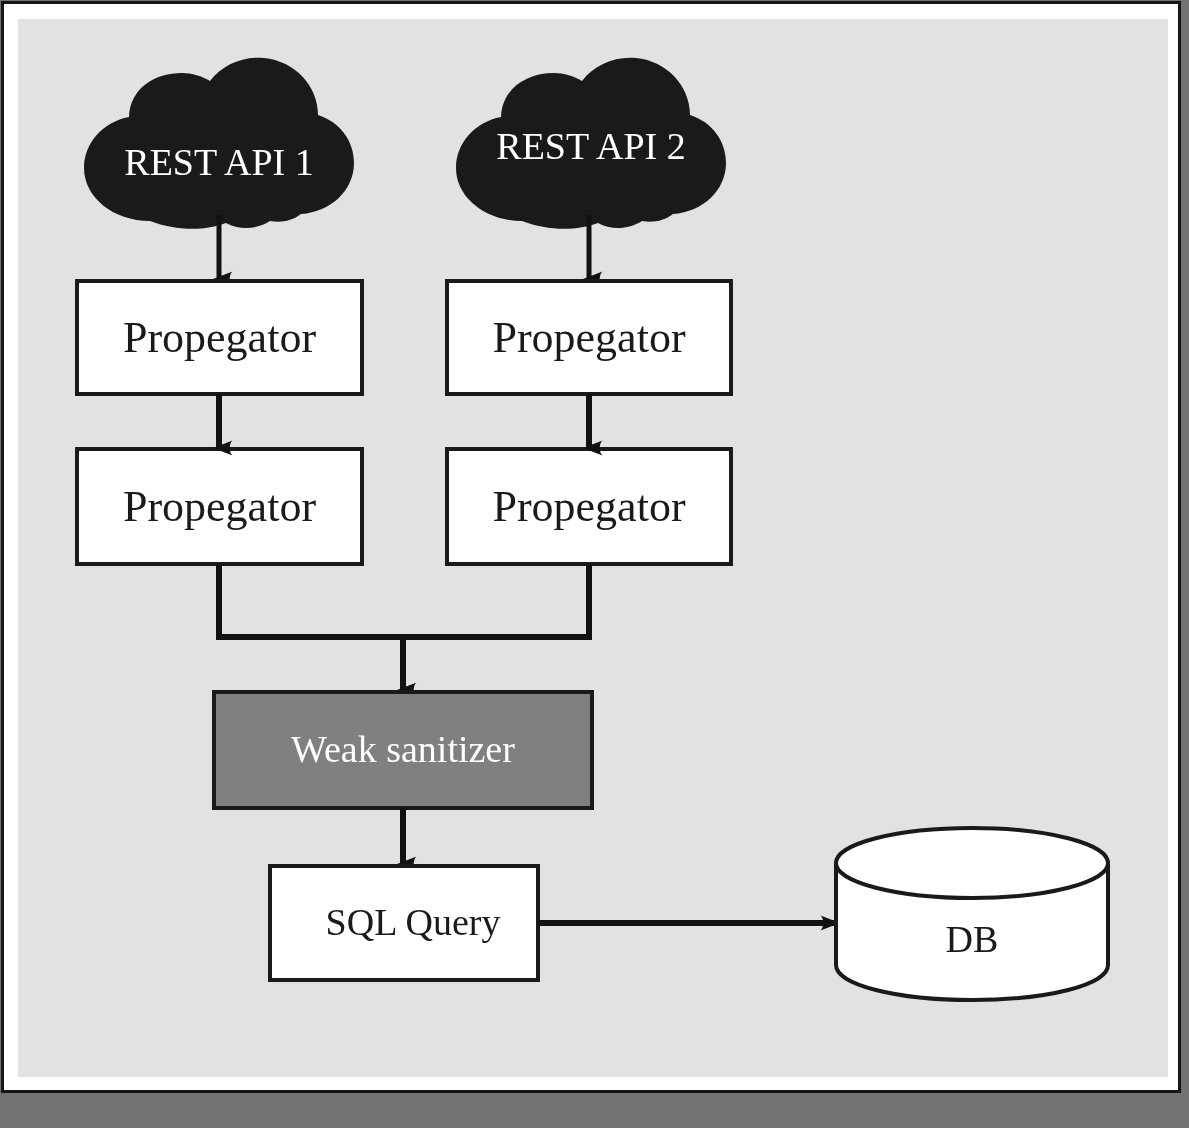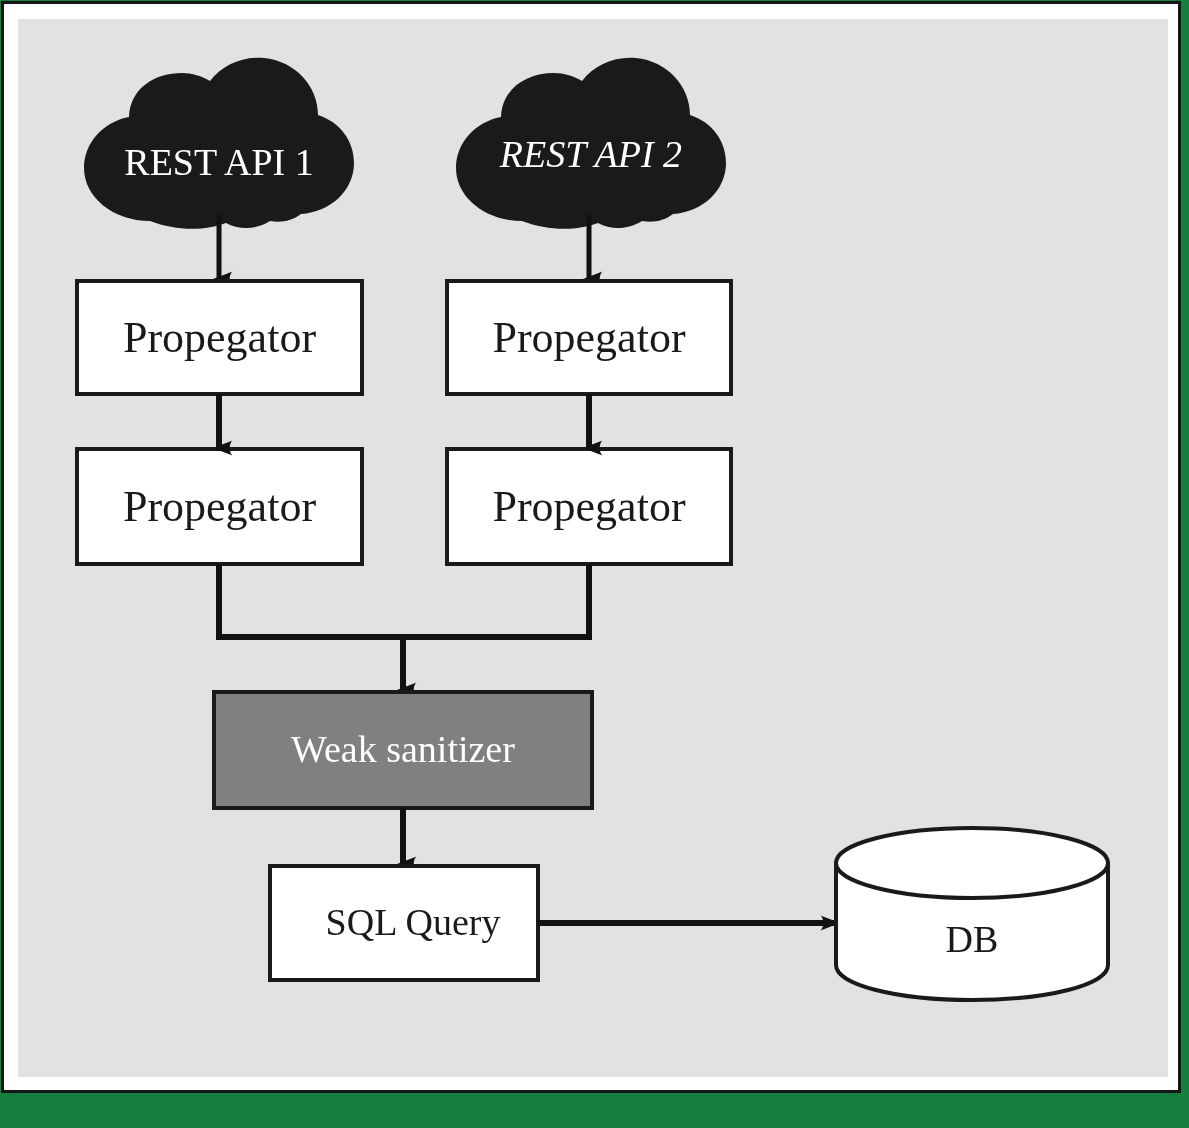--- a/index.html
+++ b/index.html
@@ -7,21 +7,21 @@
     padding: 0;
     background: #ffffff;
   }
   body {
     font-family: "Liberation Serif", "DejaVu Serif", serif;
   }
   #canvas {
     position: relative;
     width: 1189px;
     height: 1128px;
-    background: #15803d;
+    background: #737373;
     overflow: hidden;
   }
   
   .outer-frame {
     position: absolute;
     left: 1px;
     top: 1px;
     width: 1180px;
     height: 1092px;
     border: 3px solid #151515;
@@ -158,21 +158,21 @@
                L 836 965
                C 836 985  897 1000  972 1000
                C 1047 1000 1108 985 1108 965
                L 1108 863 Z" fill="#ffffff" stroke="#1a1a1a" stroke-width="4"></path>
       <ellipse cx="972" cy="863" rx="136" ry="35" fill="#ffffff" stroke="#1a1a1a" stroke-width="4"></ellipse>
     </g>
   </svg>
 
   <div class="node-label cloud-label" style="left:84px; top:133px; width:270px; height:60px;">REST API 1</div>
 
-  <div class="node-label cloud-label" style="left:456px; top:125px; width:270px; height:60px;font-style:italic;">REST API 2</div>
+  <div class="node-label cloud-label" style="left:456px; top:117px; width:270px; height:60px;">REST API 2</div>
 
   <div class="node-label box-label" style="left:77px; top:311px; width:285px; height:54px;">Propegator</div>
 
   <div class="node-label box-label" style="left:77px; top:480px; width:285px; height:54px;">Propegator</div>
 
   <div class="node-label box-label" style="left:447px; top:311px; width:284px; height:54px;">Propegator</div>
 
   <div class="node-label box-label" style="left:447px; top:480px; width:284px; height:54px;">Propegator</div>
 
   <div class="node-label sanitizer-label" style="left:214px; top:723px; width:378px; height:54px;text-align:center;">Weak sanitizer</div>

